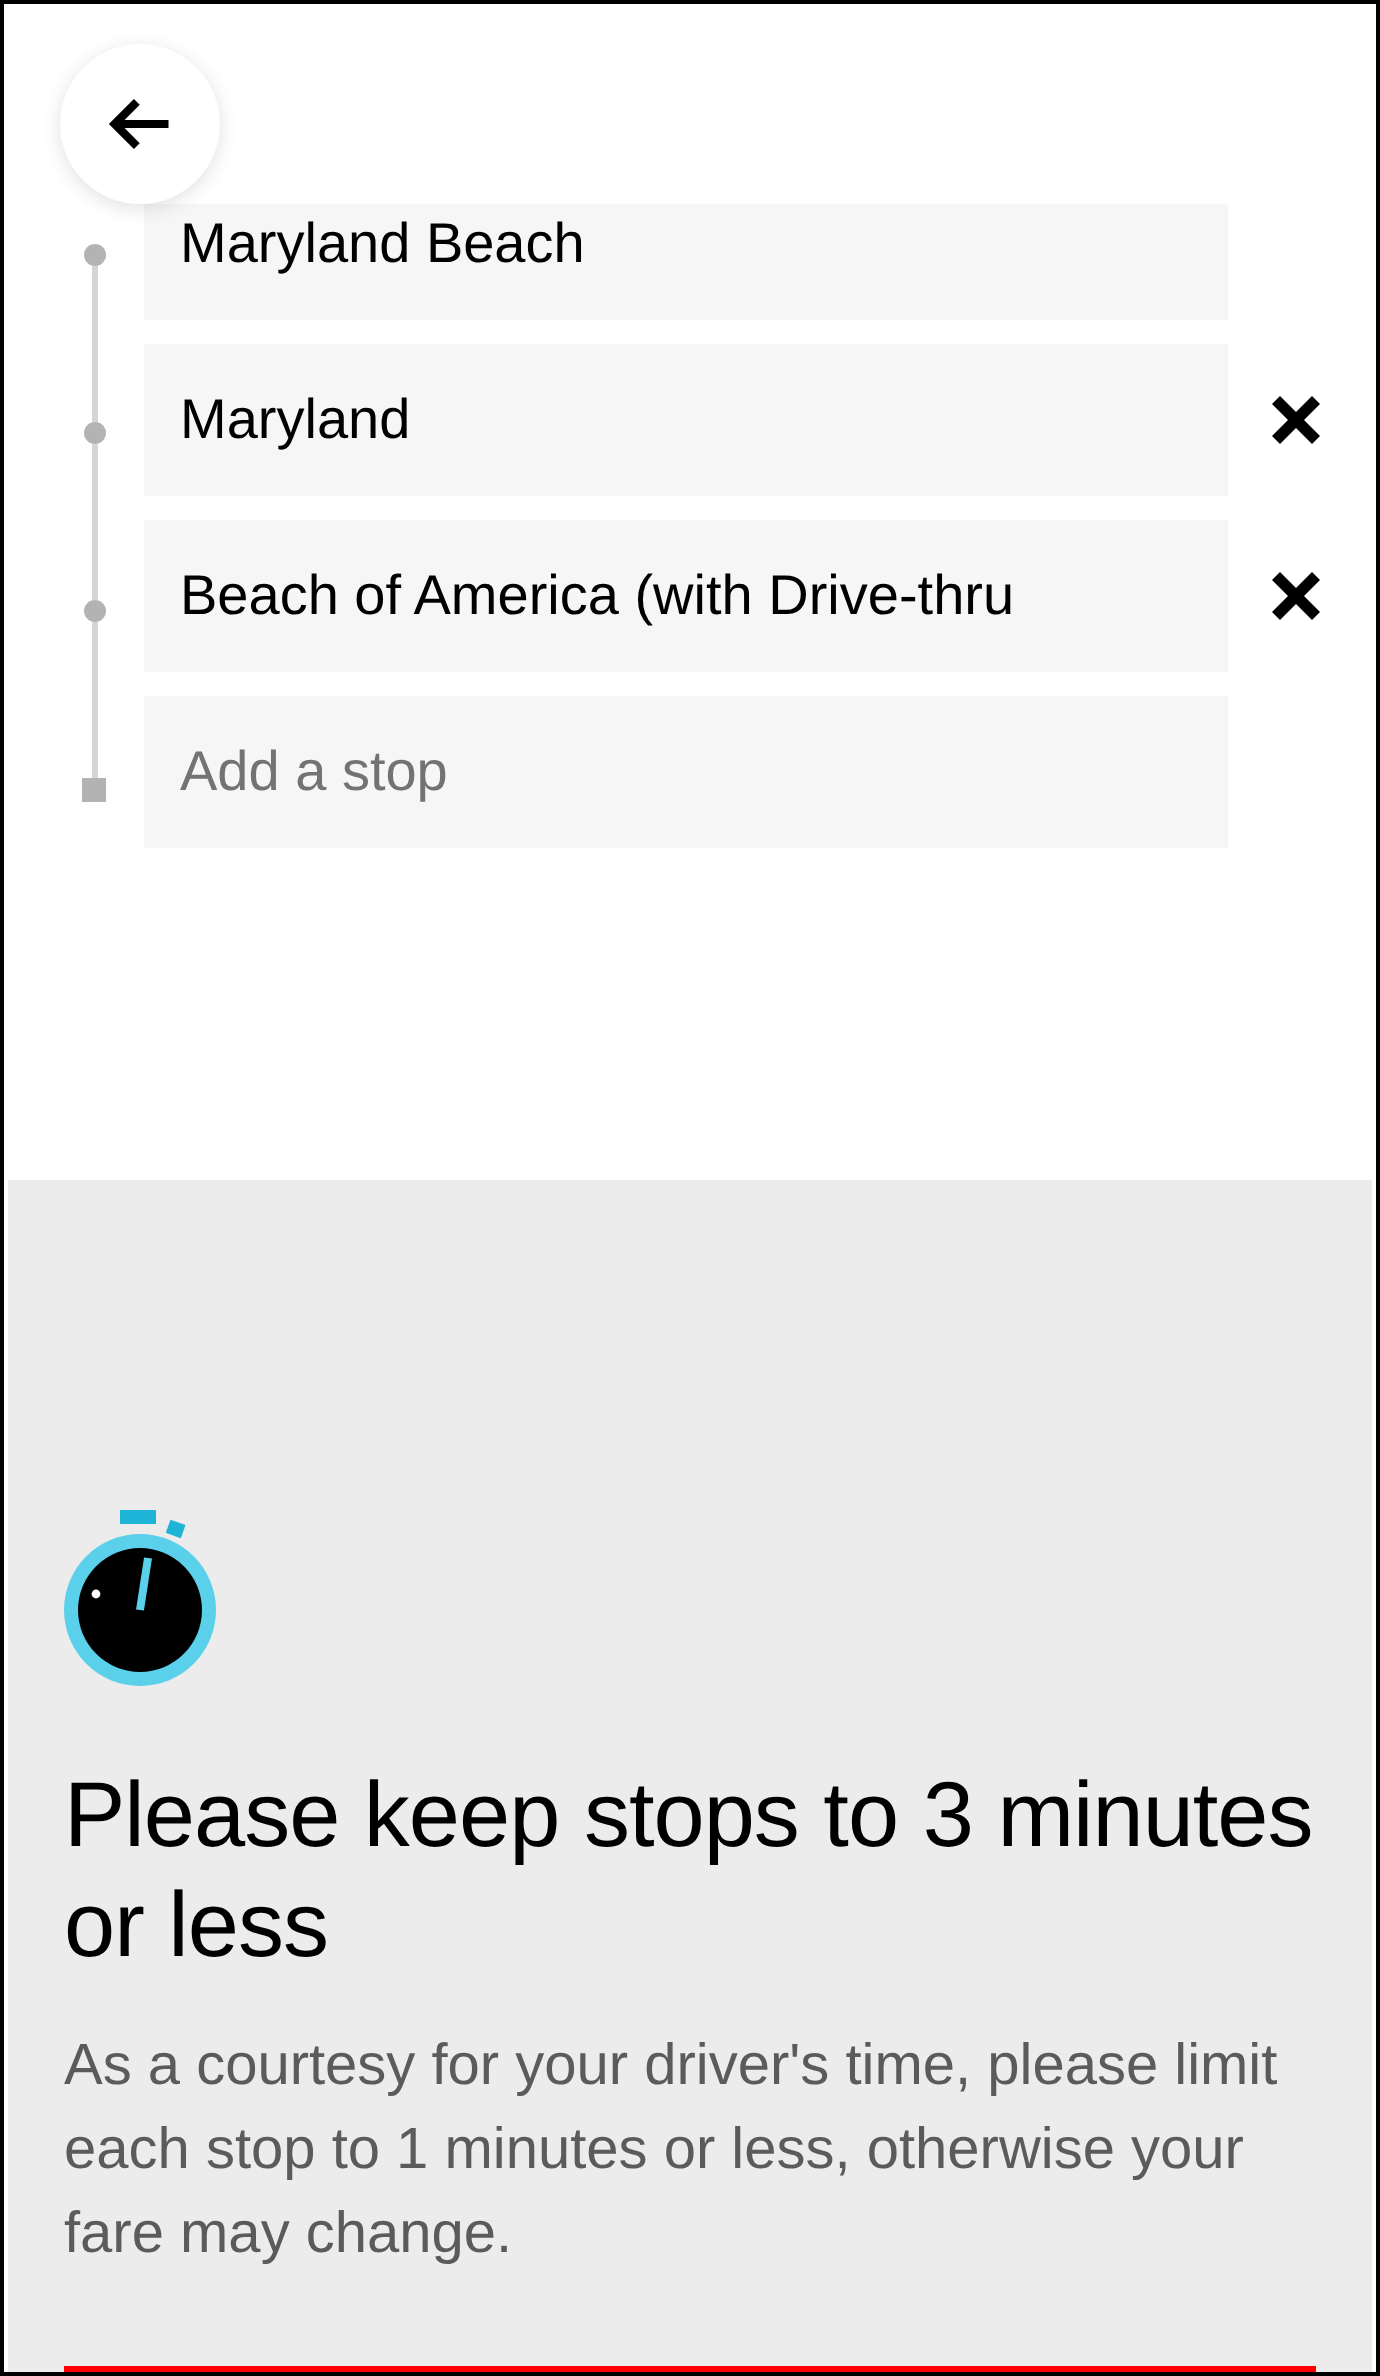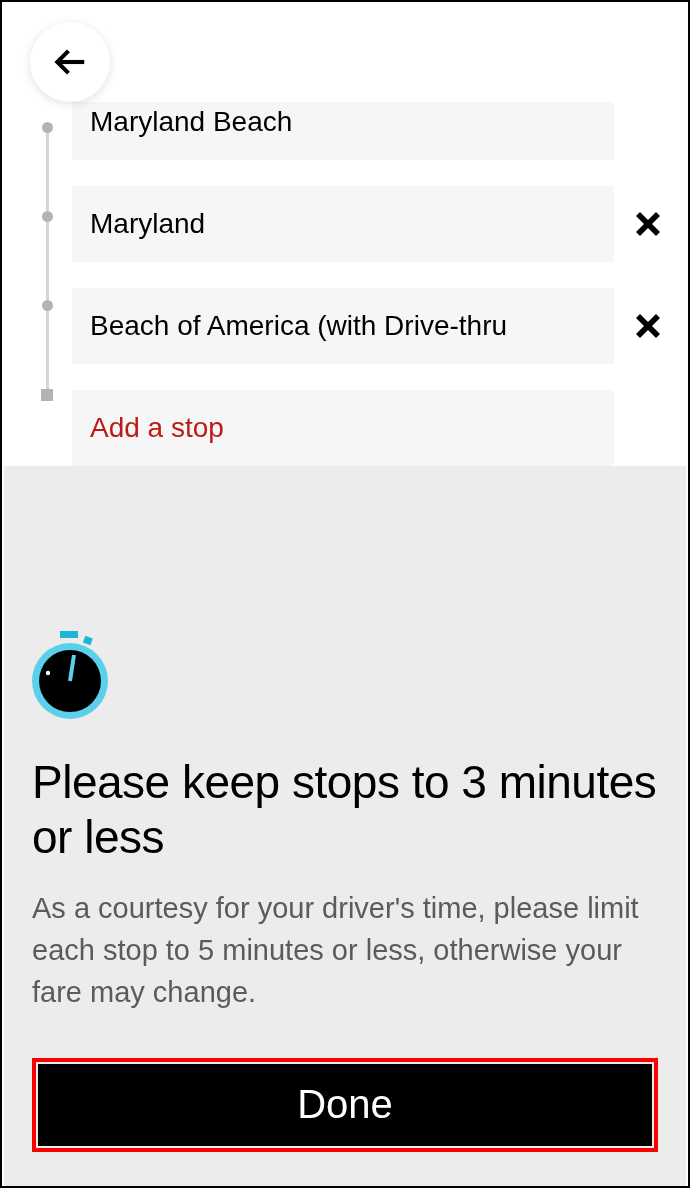--- a/index.html
+++ b/index.html
@@ -56,59 +56,59 @@
     }
     .line {
       width: 3px;
       background: #d5d5d5;
       flex: 1;
     }
     .stops-list {
       flex: 1;
       display: flex;
       flex-direction: column;
-      gap: 26px;
+      gap: 12px;
     }
     .stop-row {
       display: flex;
       align-items: center;
       gap: 14px;
     }
     .stop-input {
       flex: 1;
       background: #f6f6f6;
       height: 76px;
       display: flex;
       align-items: center;
       padding: 0 18px;
       font-size: 28px;
       color: #000;
       white-space: nowrap;
       overflow: hidden;
     }
-    .stop-input.placeholder { color: #b91c1c; }
+    .stop-input.placeholder { color: #737373; }
     .x-btn {
       width: 40px;
       height: 40px;
       display: flex;
       align-items: center;
       justify-content: center;
       cursor: pointer;
       flex-shrink: 0;
     }
     .x-btn svg { width: 30px; height: 30px; stroke: #000; stroke-width: 4.5; }
     .x-spacer { width: 40px; flex-shrink: 0; }
     .bottom-panel {
       position: absolute;
       bottom: 0;
       left: 2px;
       right: 2px;
       background: #ececec;
       padding: 165px 28px 22px 28px;
-      height: 720px;
+      height: 596px;
     }
     .stopwatch {
       width: 78px;
       height: 90px;
       margin-bottom: 30px;
     }
     .headline {
       font-size: 46px;
       font-weight: 500;
       color: #000;
@@ -192,17 +192,17 @@
 <div class="bottom-panel">
   <svg class="stopwatch" viewBox="0 0 78 90">
     <rect x="28" y="0" width="18" height="7" fill="#1db4d8"></rect>
     <rect x="52" y="6" width="8" height="7" fill="#1db4d8" transform="rotate(20 56 9)"></rect>
     <circle cx="38" cy="50" r="38" fill="#5bd0ea"></circle>
     <circle cx="38" cy="50" r="31" fill="#000"></circle>
     <circle cx="16" cy="42" r="2.2" fill="#fff"></circle>
     <line x1="38" y1="50" x2="42" y2="24" stroke="#5bd0ea" stroke-width="4"></line>
   </svg>
   <div class="headline">Please keep stops to 3 minutes or less</div>
-  <div class="subtext">As a courtesy for your driver's time, please limit each stop to 5 minutes or less, otherwise your fare may change.</div>
+  <div class="subtext">As a courtesy for your driver's time, please limit each stop to 1 minutes or less, otherwise your fare may change.</div>
   <div class="done-wrap">
     <button class="done-btn">Done</button>
   </div>
 </div>
 
 </body></html>

